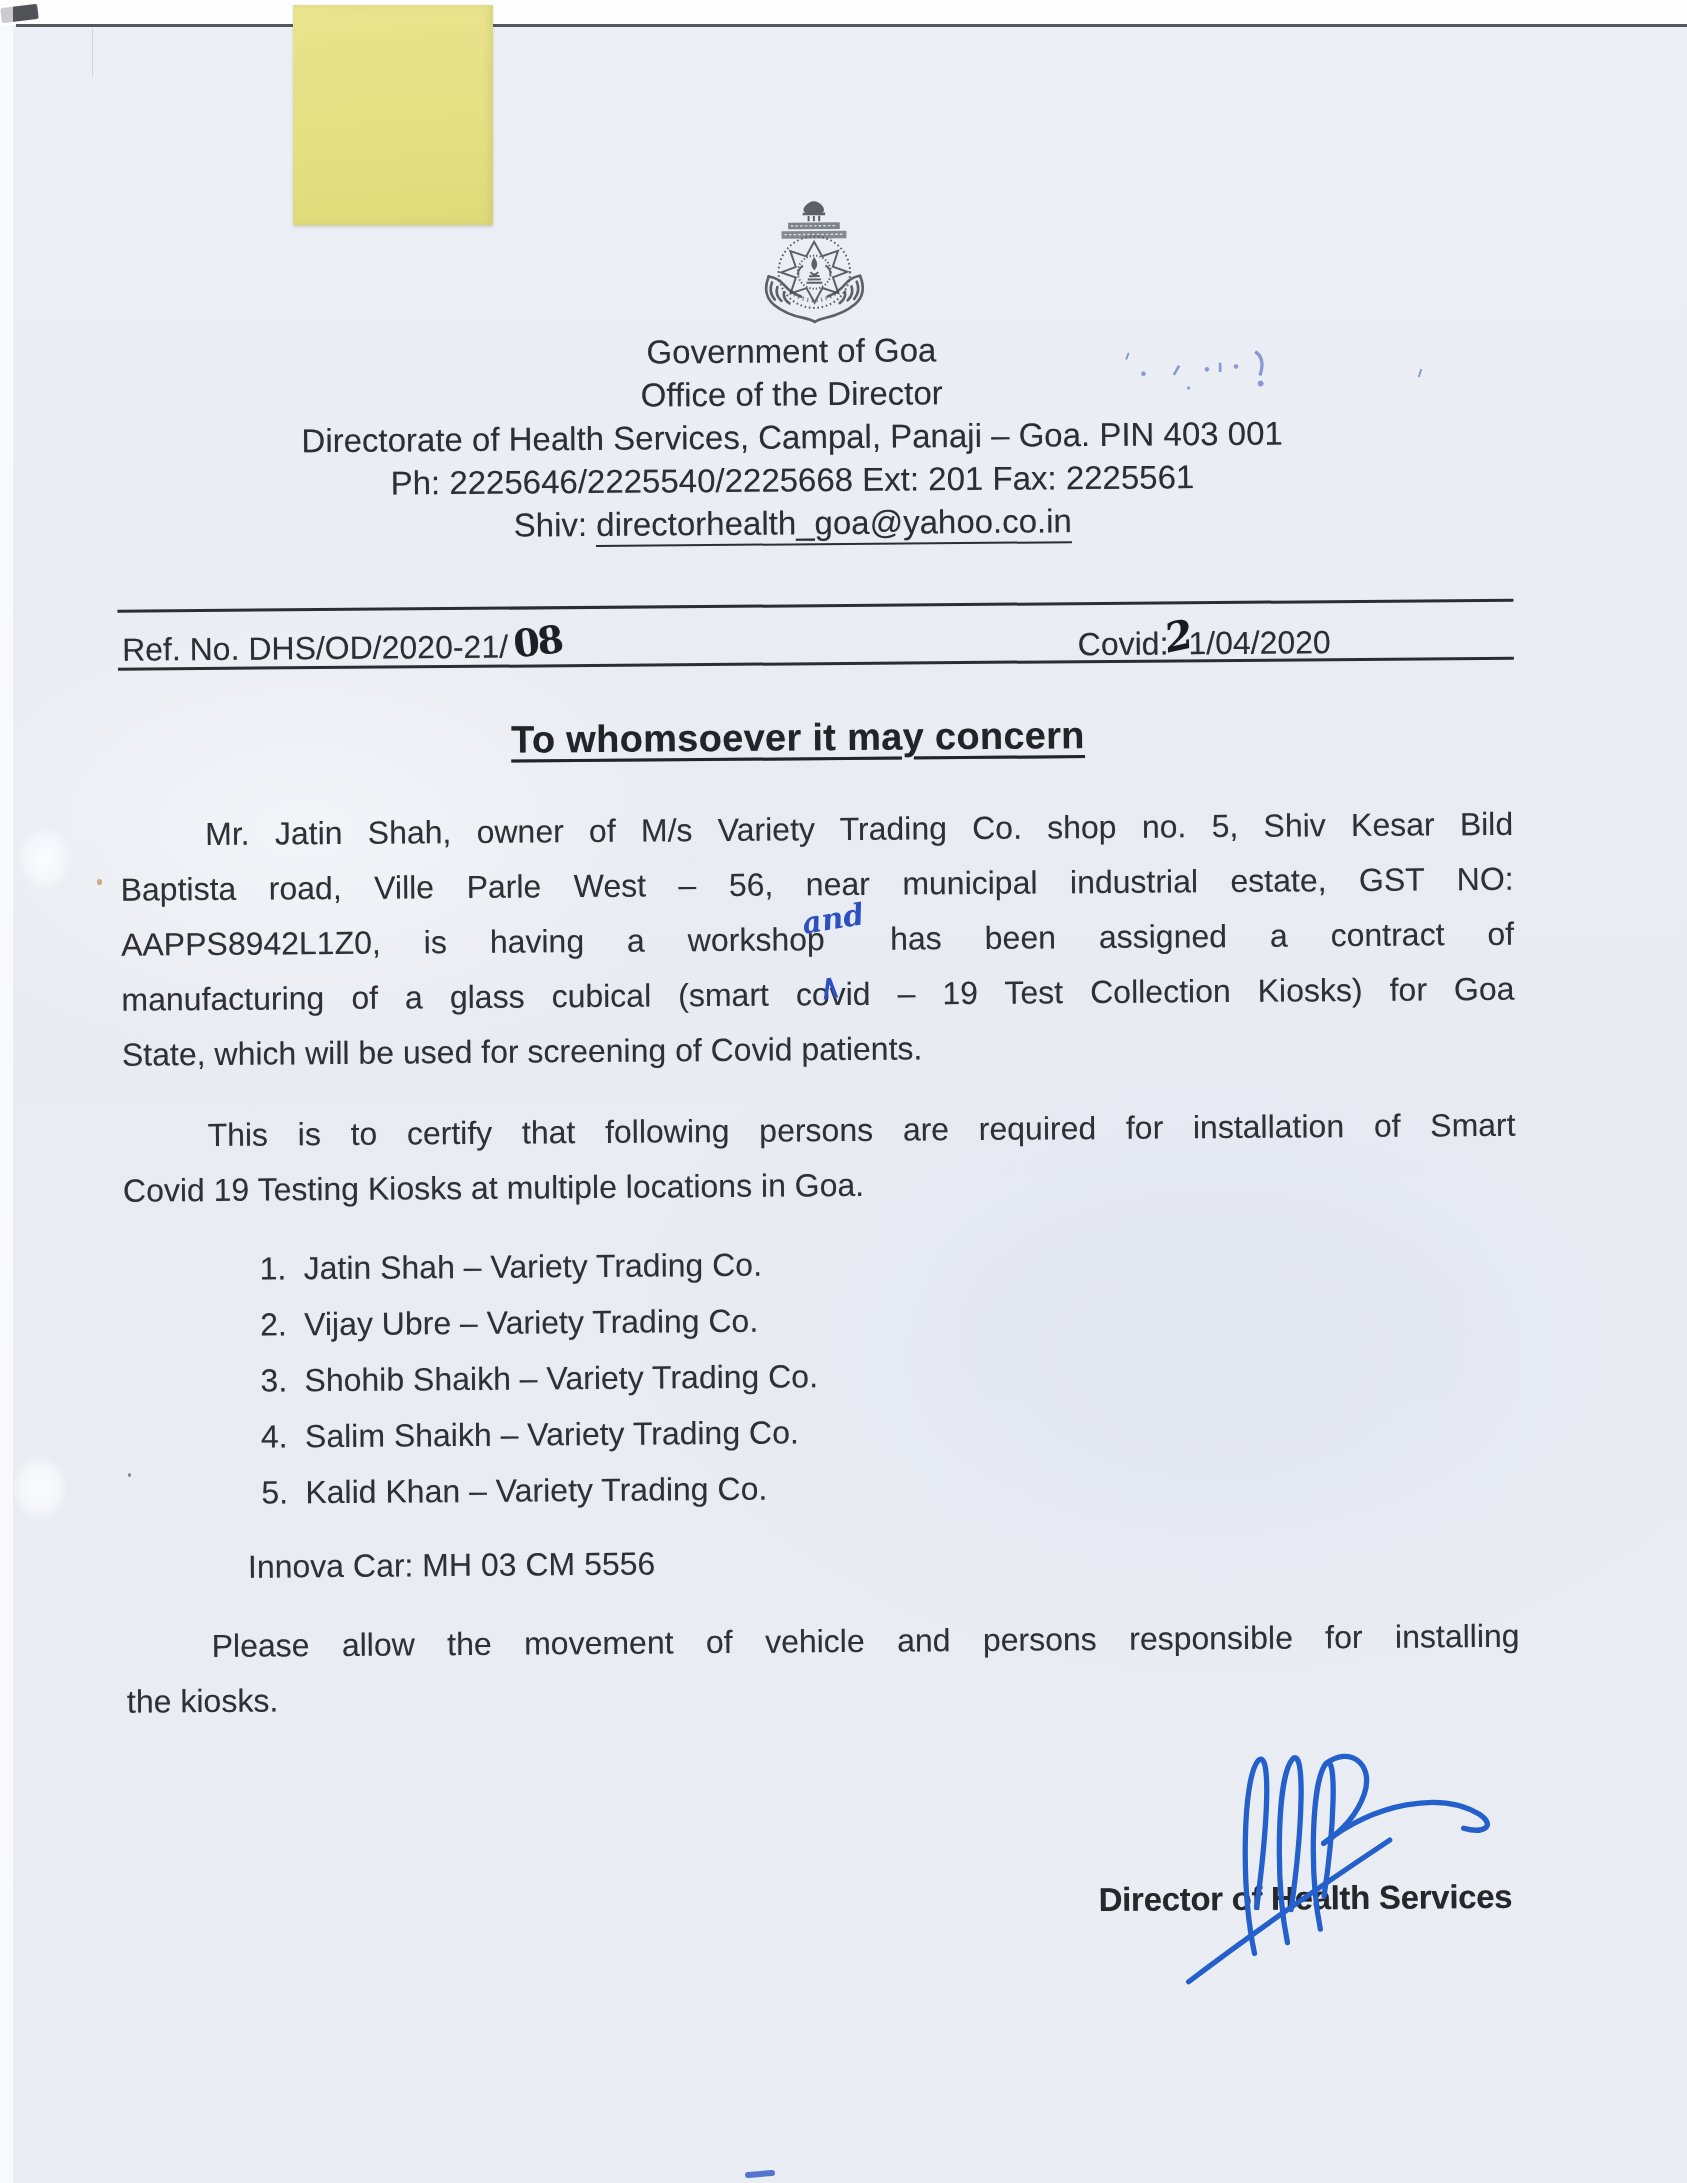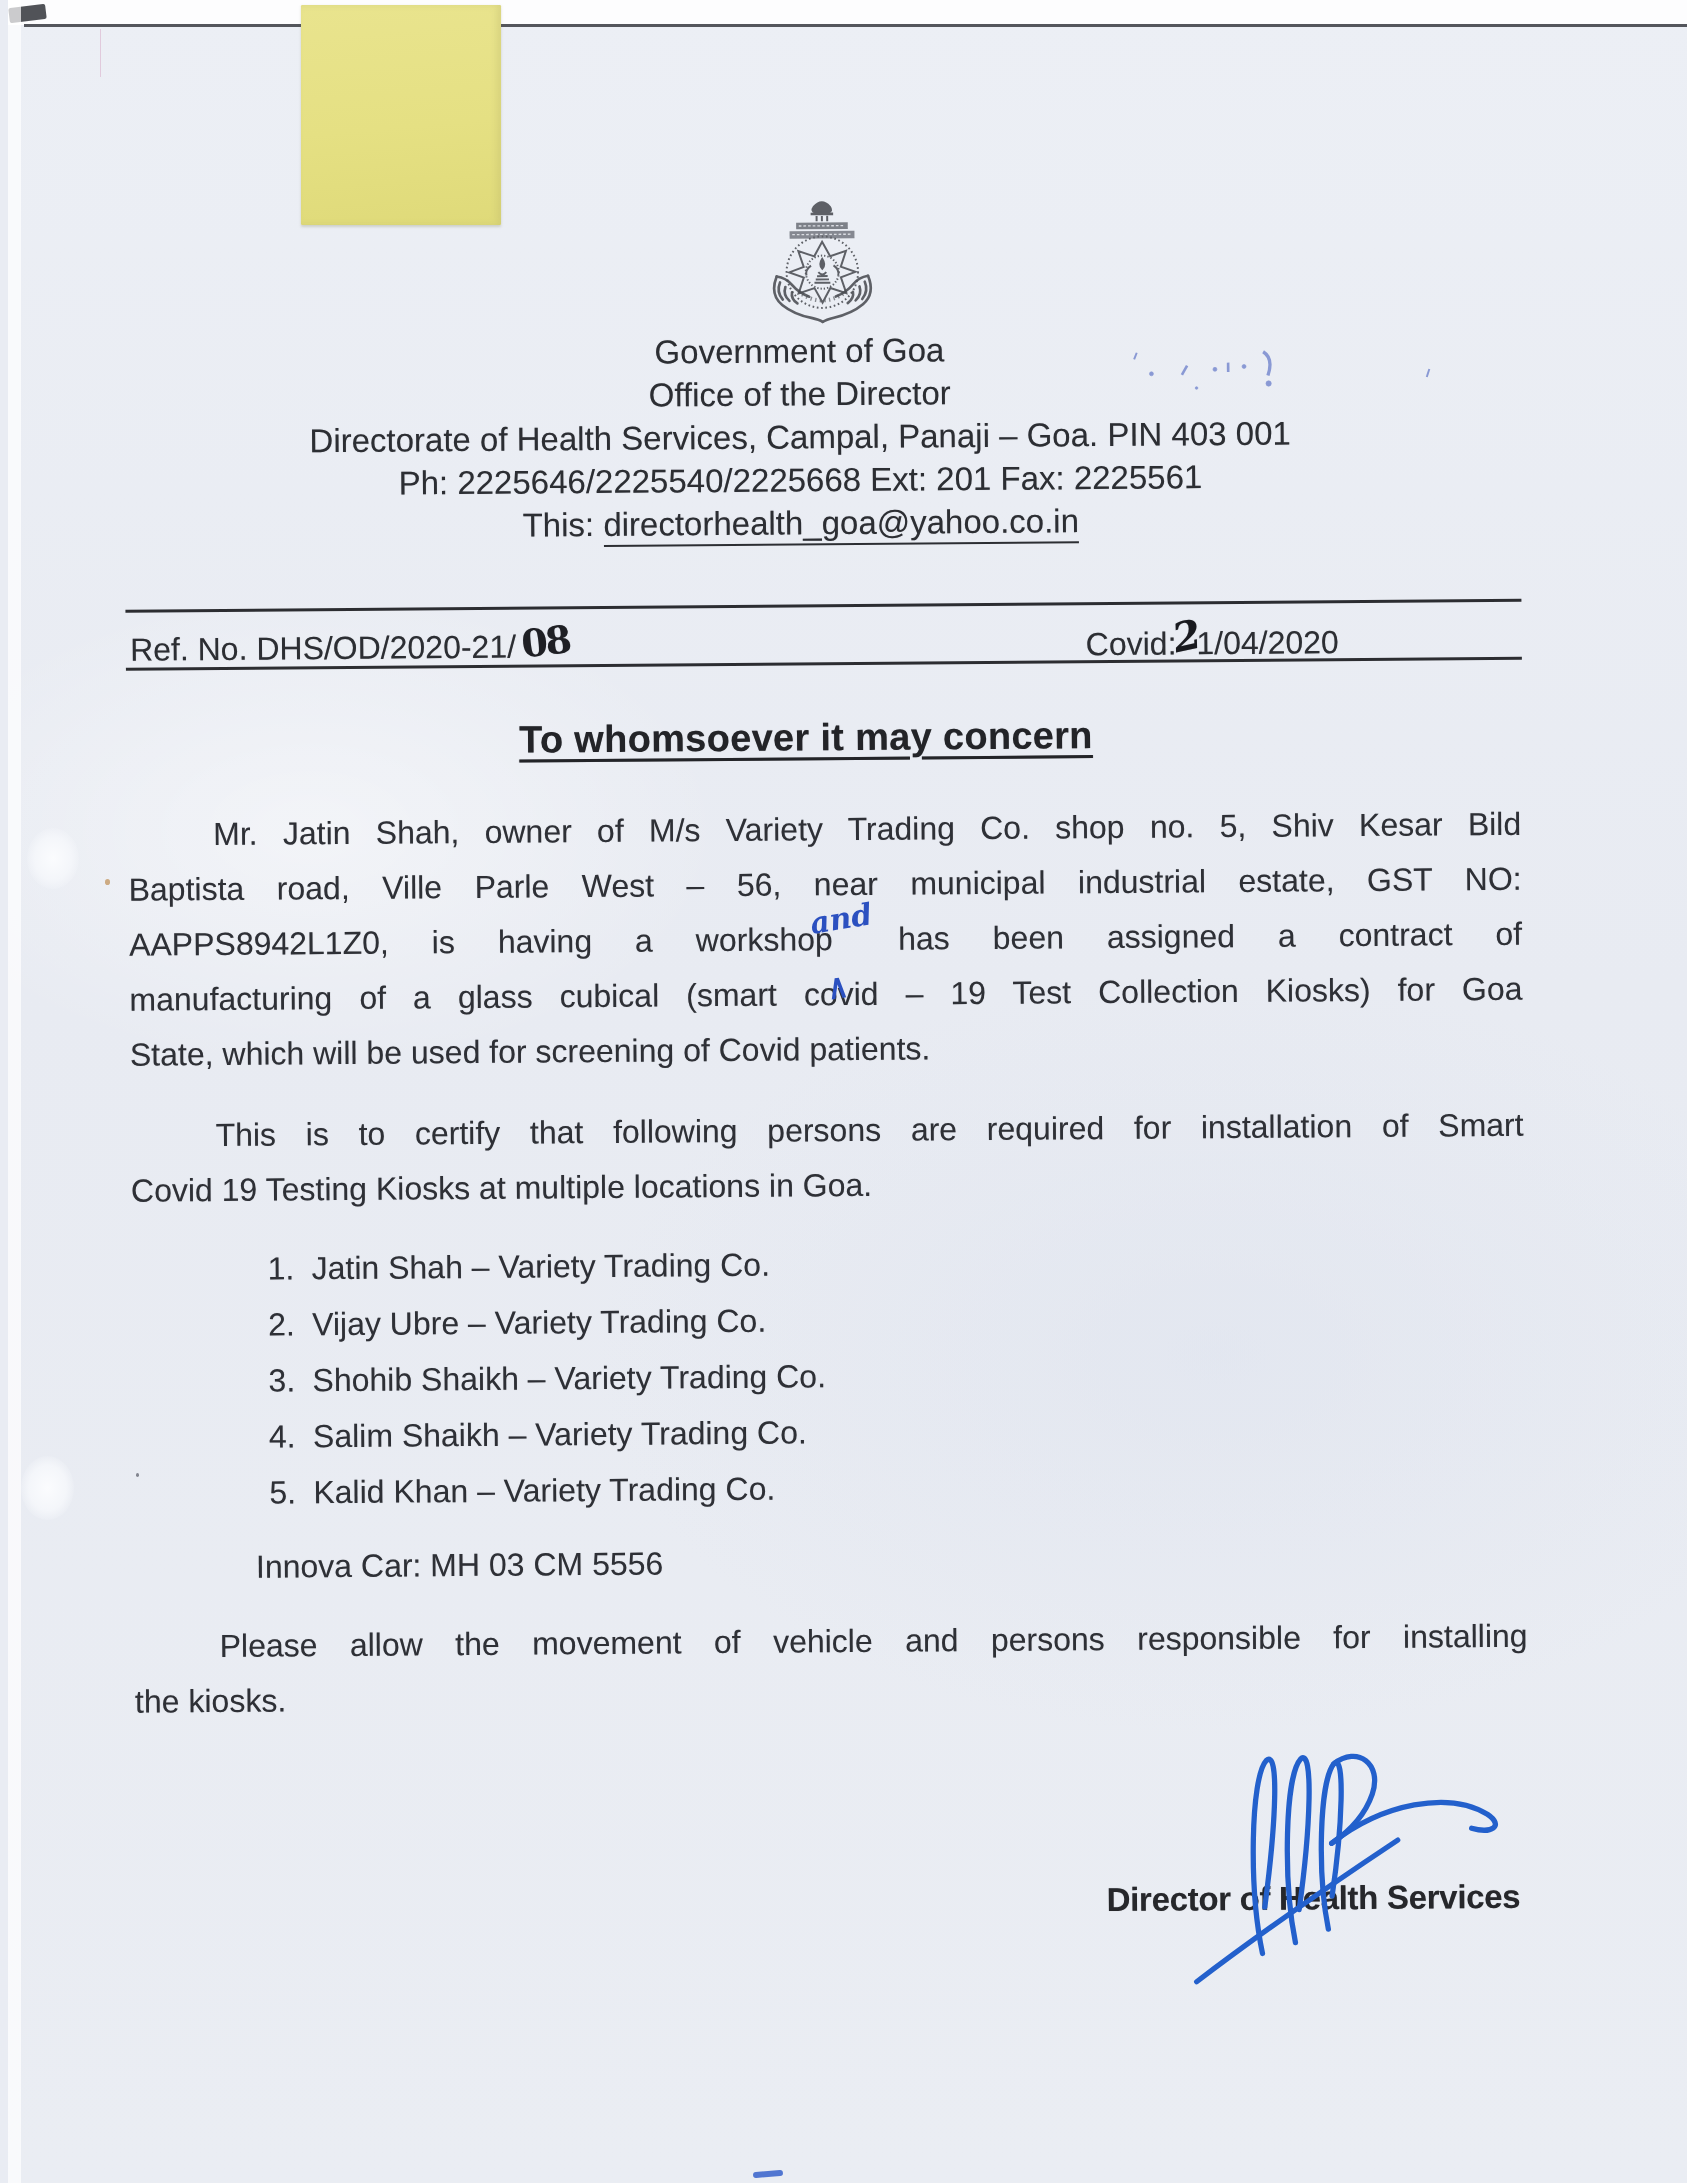--- a/index.html
+++ b/index.html
@@ -1,21 +1,21 @@
 <!DOCTYPE html>
 <html style="font-size:10.6px"><head>
 <meta charset="utf-8">
 <style>
   html,body{margin:0;padding:0;}
   body{
     width:1687px;height:2183px;position:relative;overflow:hidden;
     background:#e9ecf3;
     font-family:"Liberation Sans", sans-serif;
   }
-  #page{position:absolute;inset:0;margin-left:8px;}
+  #page{position:absolute;inset:0;}
   .paper-tint{position:absolute;inset:0;pointer-events:none;
     background:
       radial-gradient(ellipse 595px 344px at 18% 38%, rgba(255,255,255,.45), rgba(255,255,255,0) 70%),
       radial-gradient(ellipse 860px 529px at 72% 62%, rgba(222,227,238,.55), rgba(222,227,238,0) 72%),
       linear-gradient(180deg,#eceff5 0%,#e8ebf2 45%,#eaedf3 100%);
   }
   
   .scan-top-band{position:absolute;left:0;top:0;width:1687px;height:24.5px;background:#fdfdfe;}
   .scan-top-line{position:absolute;left:16px;top:24px;width:1671px;height:3.3px;background:#54565c;}
   .corner-smudge{position:absolute;left:1.3px;top:6px;width:37px;height:15px;background:#3e4046;border-radius:2px;transform:rotate(-7deg);opacity:.9;}
@@ -129,21 +129,21 @@
         <path d="M174,118 q-14,2 -23,13 q-10,12 -26,18"></path>
         <path d="M169,127 q6,14 -4,26 M161,134 q4,12 -6,21 M151,142 q2,10 -8,17"></path>
       </g>
     </svg>
 
     <div class="header-block">
       <div>Government of Goa</div>
       <div>Office of the Director</div>
       <div>Directorate of Health Services, Campal, Panaji – Goa. PIN 403 001</div>
       <div>Ph: 2225646/2225540/2225668 Ext: 201 Fax: 2225561</div>
-      <div><span>This: </span><span class="email-underline">directorhealth_goa@yahoo.co.in</span></div>
+      <div><span>Shiv: </span><span class="email-underline">directorhealth_goa@yahoo.co.in</span></div>
     </div>
 
     <svg class="ink-specks" viewBox="0 0 470 110">
       <g fill="#3b55bb" stroke="#3b55bb">
         <path d="M10,28 l4,-10" stroke-width="3" fill="none"></path>
         <circle cx="36" cy="50" r="3"></circle>
         <path d="M82,52 l8,-14" stroke-width="4" fill="none"></path>
         <circle cx="132" cy="44" r="3"></circle>
         <path d="M152,34 v14" stroke-width="4" fill="none"></path>
         <circle cx="176" cy="40" r="3"></circle>

